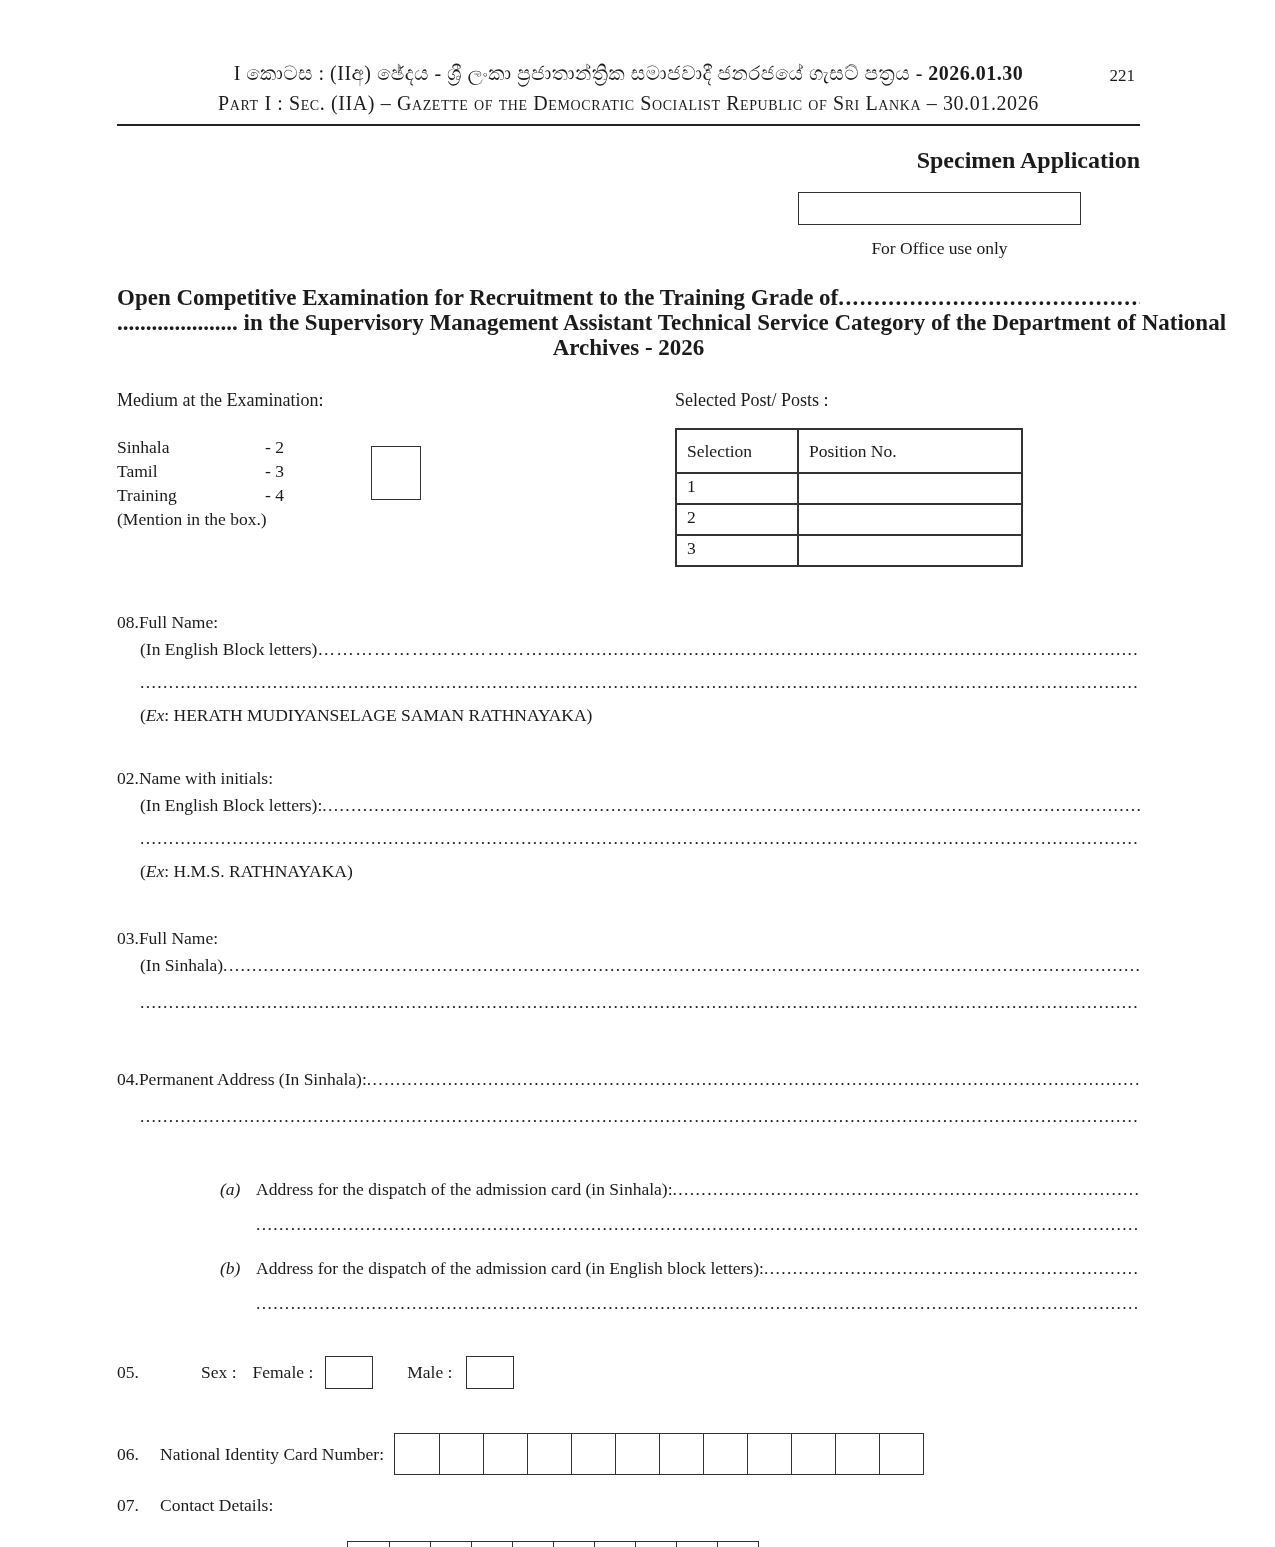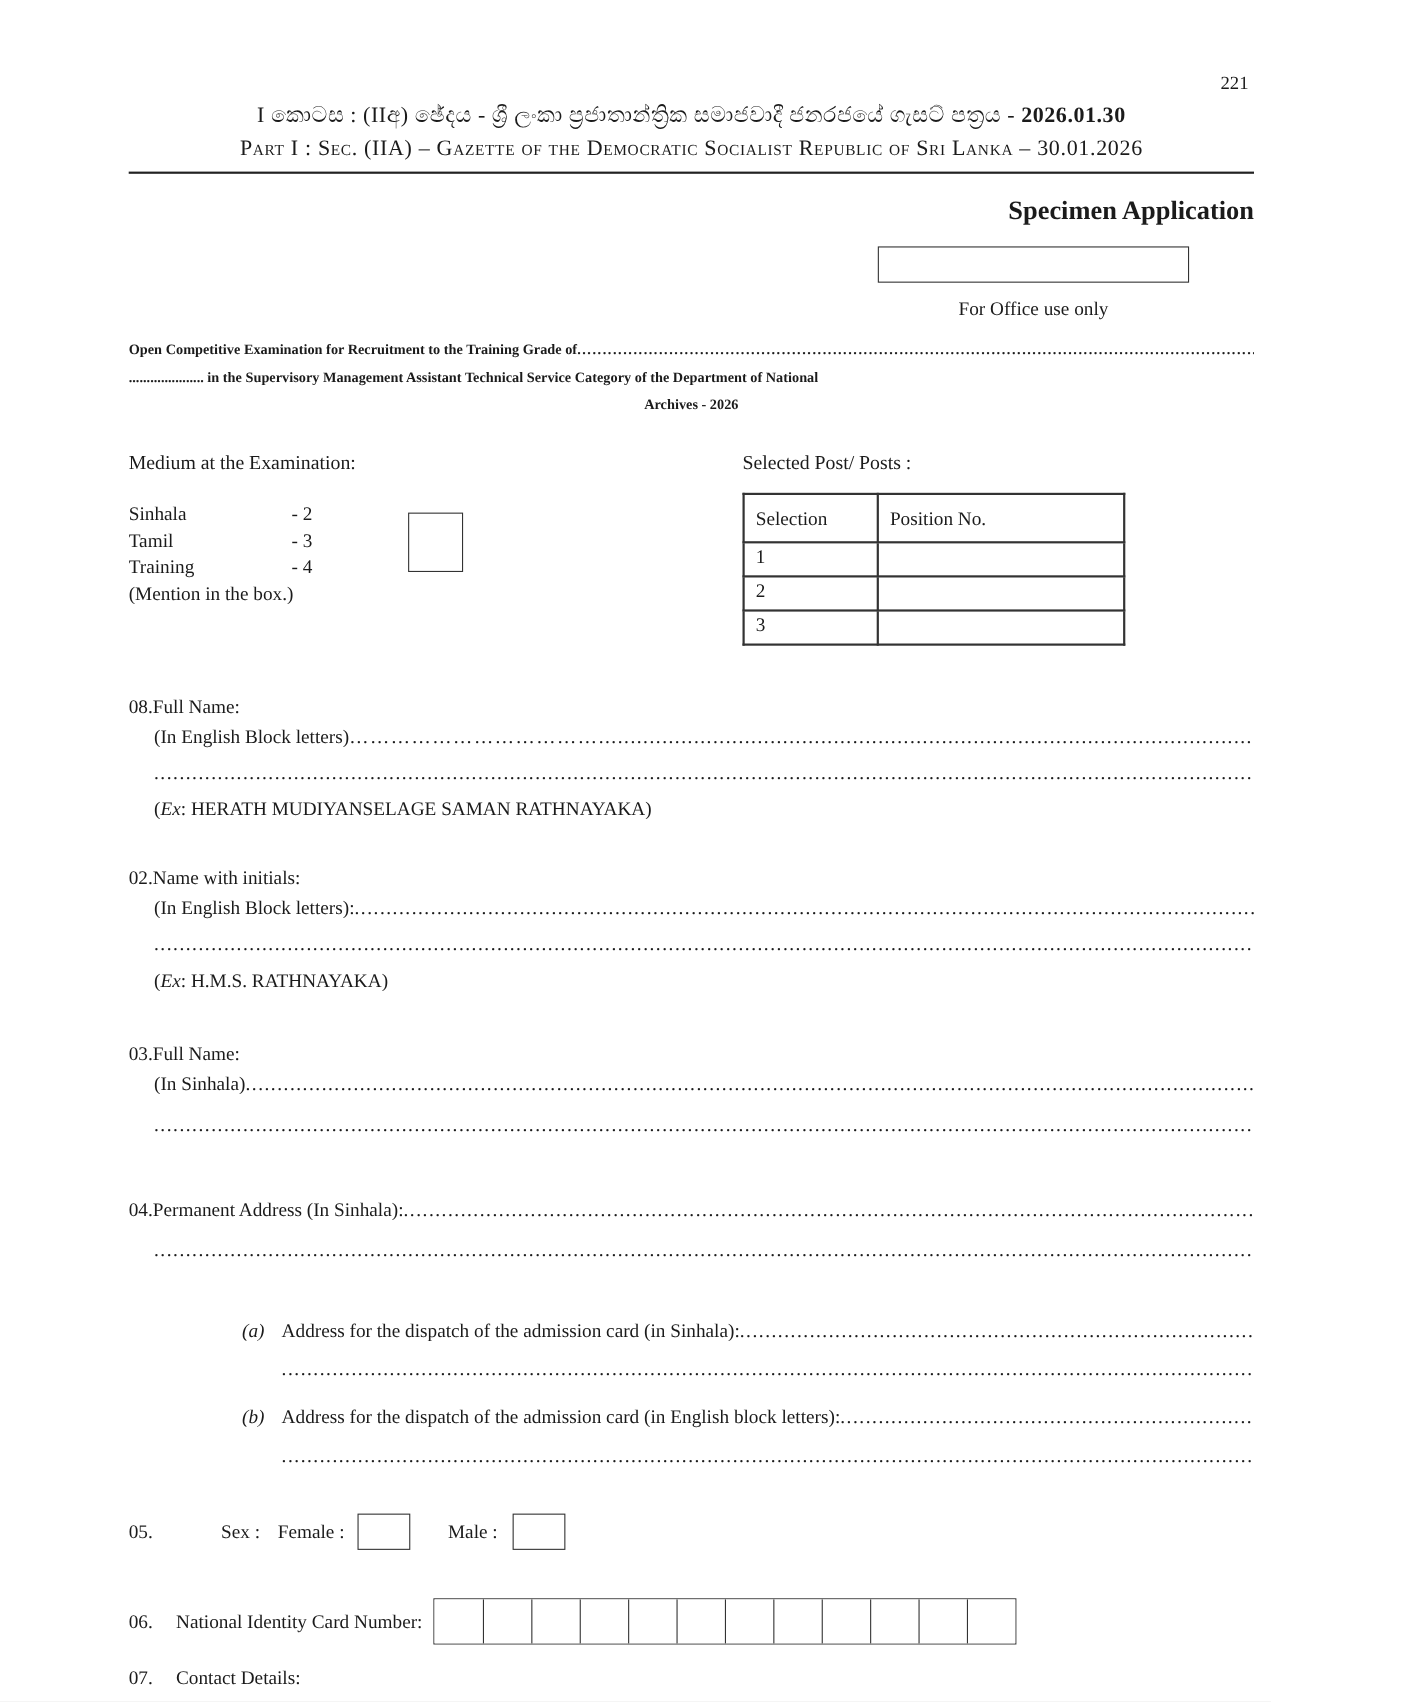--- a/index.html
+++ b/index.html
@@ -12,34 +12,34 @@
     color: #1b1b1b;
     font-family: "Liberation Serif", serif;
     font-size: 17.5px;
     padding: 62px 135px 40px 117px;
     overflow: hidden;
   }
   .pageno { position: absolute; top: 66px; right: 140px; font-size: 17px; }
 
   
   .hdr { text-align: center; }
-  .h-sinhala { font-size: 20px; letter-spacing: .5px; margin-top: 32px; }
+  .h-sinhala { font-size: 20px; letter-spacing: .5px; }
   .h-sinhala b { font-weight: bold; }
   .h-english { margin-top: 7px; font-size: 20px; font-variant: small-caps; letter-spacing: .6px; }
   .rule { border-top: 2.5px solid #222; margin-top: 9px; }
 
   h1.title { text-align: right; font-size: 24px; font-weight: bold; margin-top: 21px; }
 
   
   .office { width: 283px; margin: 18px 59px 0 auto; font-family: Liberation Serif, serif; }
   .office-box { height: 33px; border: 1.8px solid #333; }
   .office-caption { text-align: center; margin-top: 13px; font-size: 17.5px; }
 
   
-  .exam { margin-top: 14px; font-weight: bold; font-size: 13px; line-height: 25px; }
+  .exam { margin-top: 26px; font-weight: bold; font-size: 23px; line-height: 25px; }
   .exam .l1 { display: flex; }
   .exam .l1 .txt { white-space: nowrap; }
   .exam .l2 { white-space: nowrap; }
   .exam .l3 { text-align: center; }
 
   
   .dots { flex: 1 1 0; overflow: hidden; white-space: nowrap; letter-spacing: 1.4px; font-weight: normal; }
   .exam .dots { font-weight: bold; }
   .dotrow { display: flex; }
   .flexline { display: flex; align-items: baseline; }

